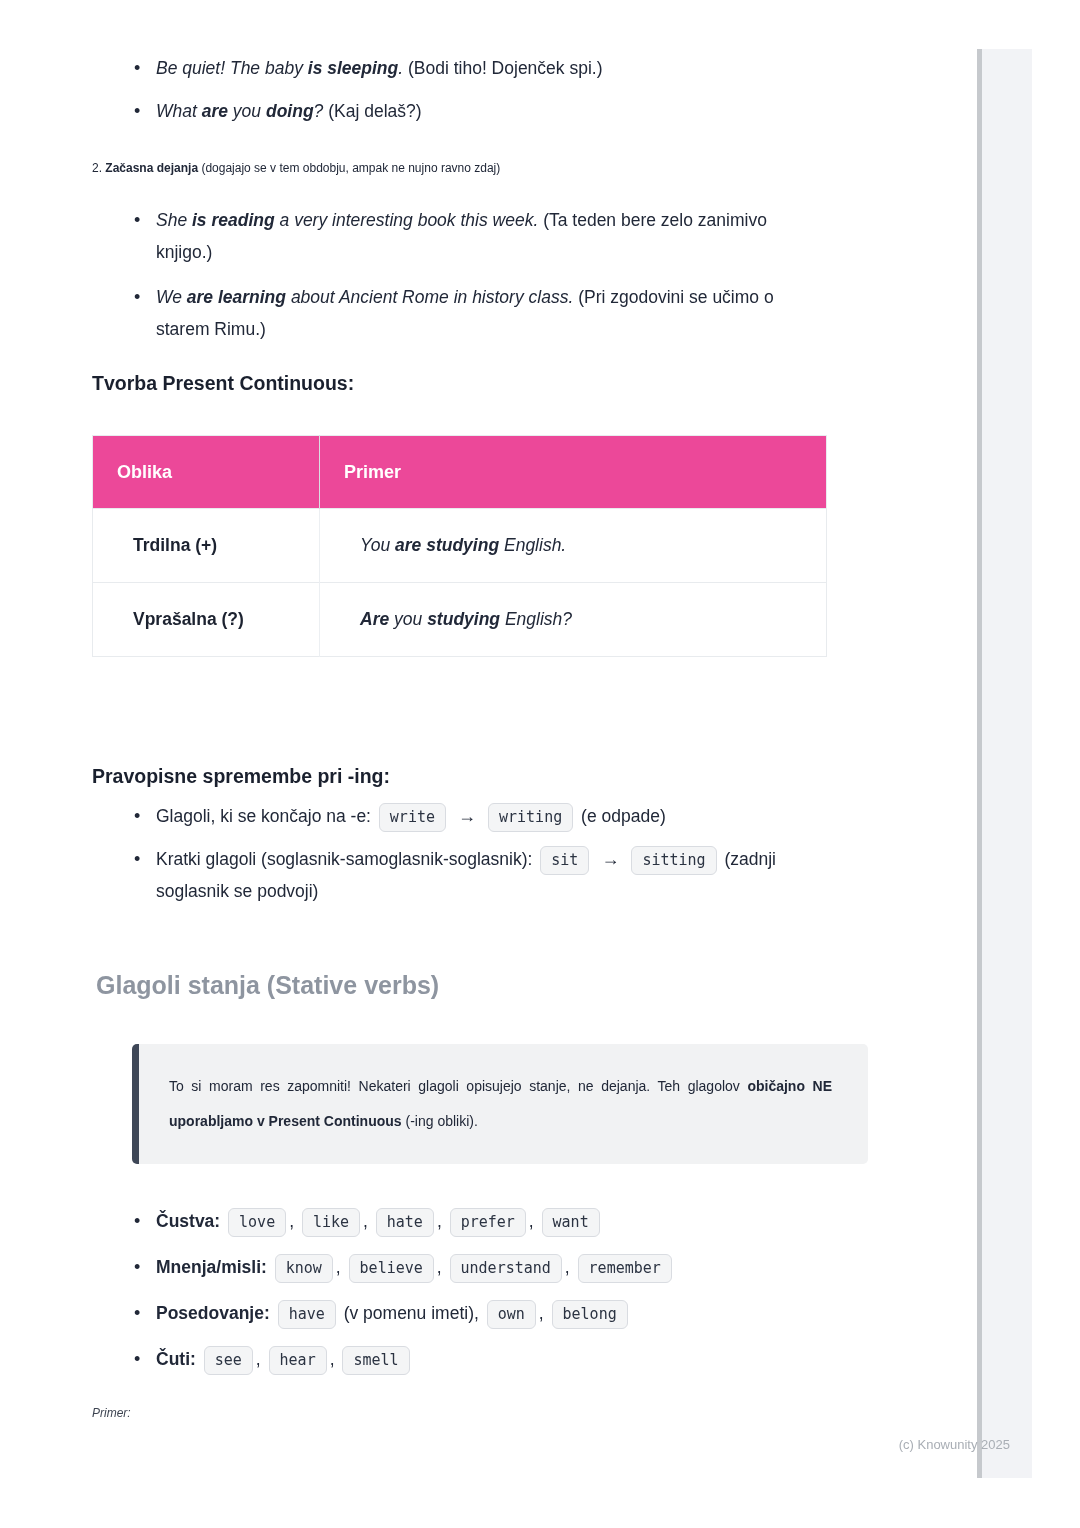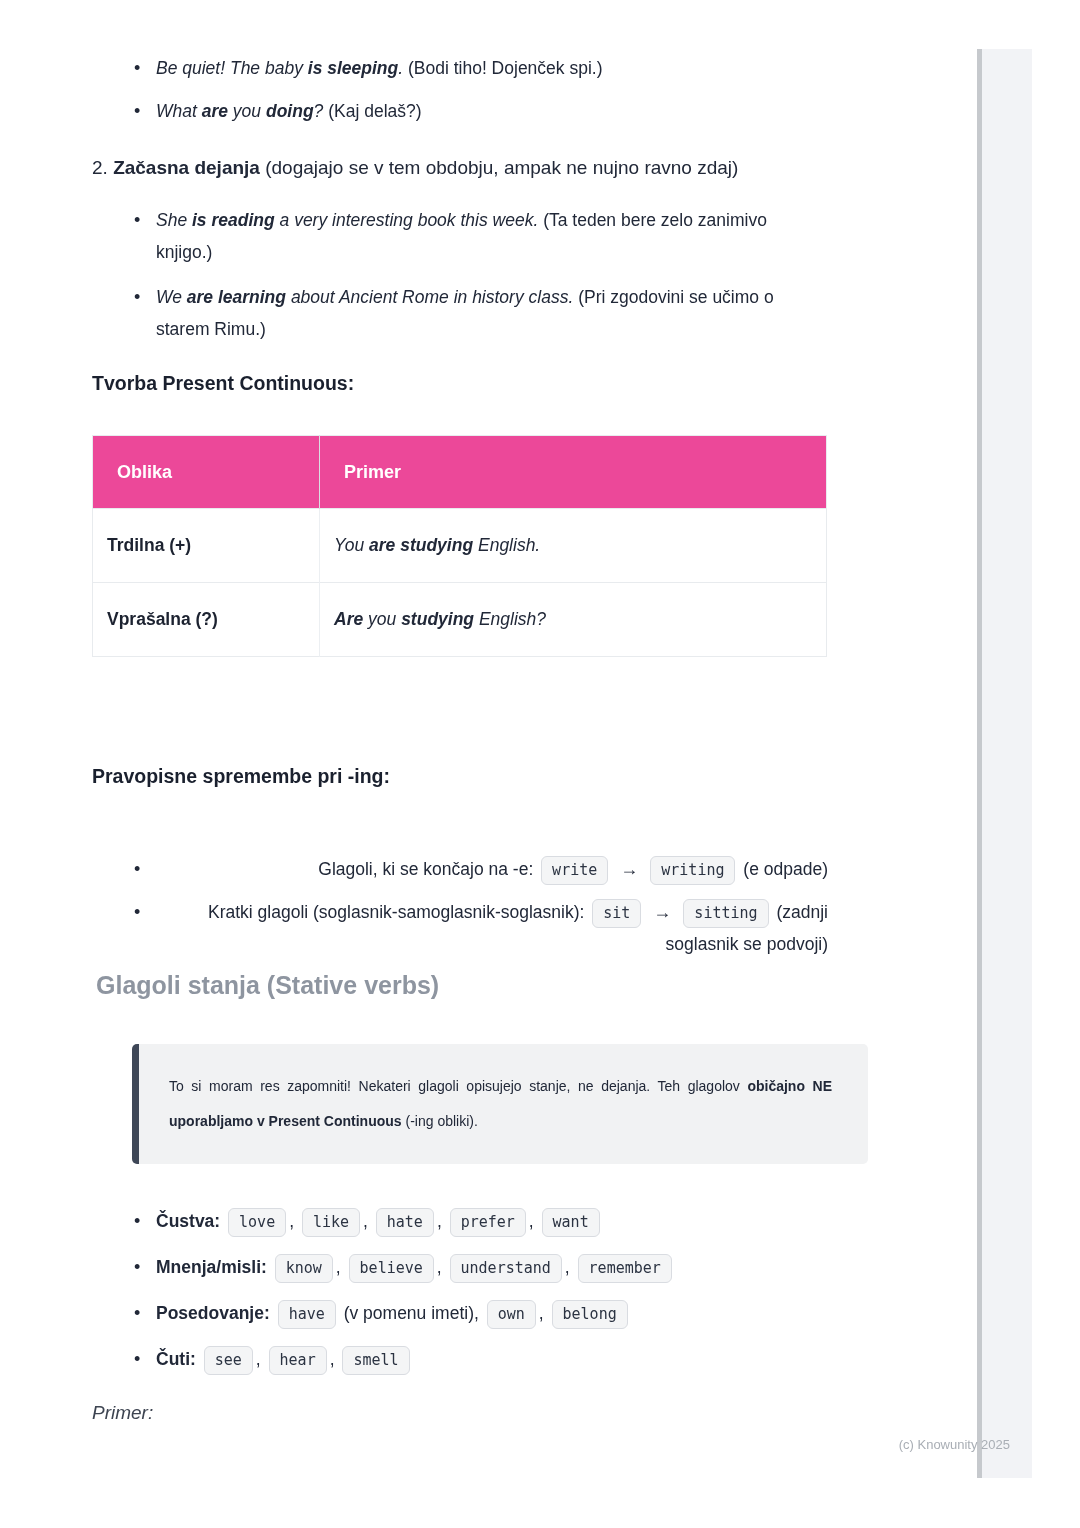--- a/index.html
+++ b/index.html
@@ -14,21 +14,21 @@
   }
   .abs { position:absolute; left:92px; width:736px; }
 
   
   .scroll-strip {
     position:absolute; left:977px; top:49px; width:55px; height:1429px;
     background:#f2f3f6; border-left:5px solid #c6c9cd; z-index:1;
   }
 
   
-  .para { margin:0; font-size:19px; line-height:32px; }
+  .para { margin:0; font-size:12px; line-height:32px; }
   .b { font-weight:700; }
   .i { font-style:italic; }
 
   
   .blist { list-style:none; margin:0; padding:0; }
   .blist li { position:relative; padding-left:64px; font-size:17.5px; line-height:32px; }
   .blist li + li { margin-top:11px; }
   .blist.sub li + li { margin-top:13px; }
   .blist.wide li + li { margin-top:14px; }
   .dot { position:absolute; left:42px; top:0; }
@@ -39,21 +39,21 @@
   .h2 { margin:4px; font-size:25px; line-height:32px; font-weight:600; color:#8e95a0; }
 
   
   .gtable { border-collapse:collapse; width:735px; border:1px solid #e8ebee; }
   .gtable th {
     background:#ec4899; color:#ffffff; text-align:left; font-weight:700;
     font-size:18px; padding:25px 24px; line-height:22px;
   }
   .gtable th.c1 { width:227px; border-right:1px solid #dadde2; }
   .gtable td {
-    font-size:17.5px; padding:26px 14px; line-height:21px;
+    font-size:17.5px; padding:26px 40px; line-height:21px;
     border-top:1px solid #e8ebee;
     margin-left:33px;
   }
   .gtable td.c1 { font-weight:700; border-right:1px solid #eceff2; color:#1c2230; }
   .gtable tr.alt td { background:#f8fafb; }
 
   
   .chip {
     display:inline-block;
     font-family:"DejaVu Sans Mono", monospace;
@@ -77,21 +77,21 @@
     font-size:13px; color:#a9aeb5;margin-left:48px;
   }
 
   
   .s-bullets-top { top:52px; }
   .s-numbered    { top:152px; }
   .s-subbullets  { top:204px; }
   .s-h-tvorba    { top:370px; }
   .s-table       { top:435px; }
   .s-h-pravo     { top:763px; }
-  .s-spelling    { top:853px;text-align:right; }
+  .s-spelling    { top:800px; }
   .s-h-stative   { top:965px; }
   .s-quote       { top:1030px; }
   .s-stative     { top:1205px; }
   .s-primer      { top:1397px; }
 </style>
 </head>
 <body>
 
 <div class="scroll-strip"></div>
 

